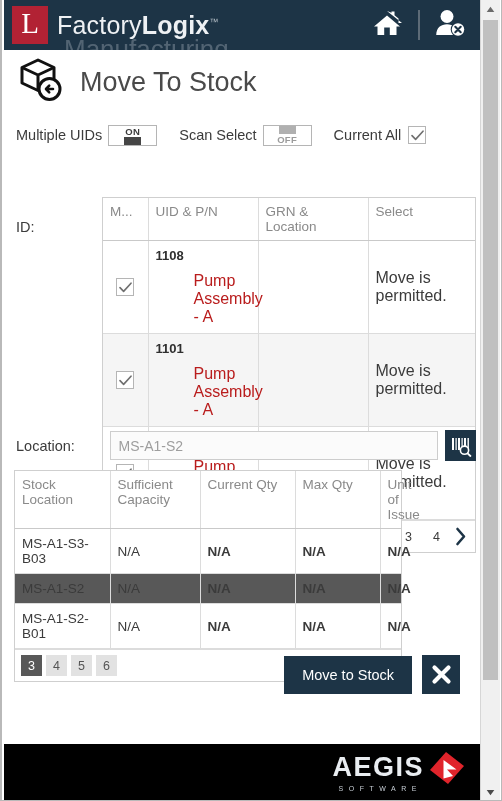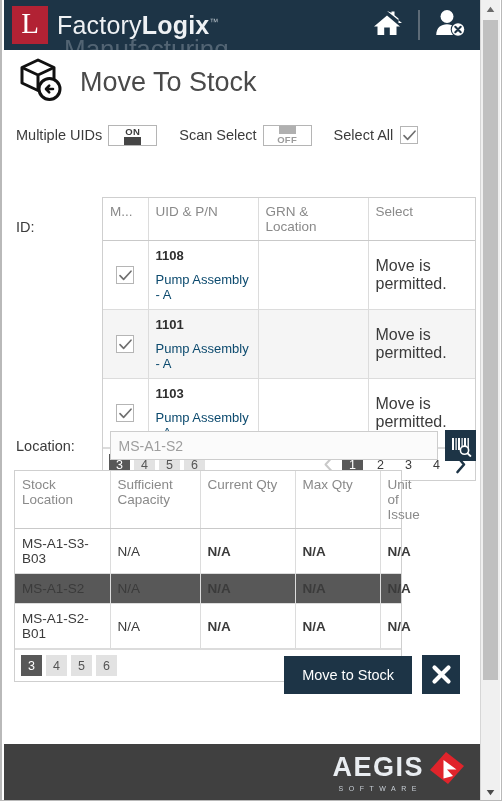--- a/index.html
+++ b/index.html
@@ -221,21 +221,21 @@
     border-bottom: 1px solid #dcdcdc;
     vertical-align: middle;
     color: #3b3b3b;
   }
   table.grid th:last-child, table.grid td:last-child { border-right: none; }
   .row-alt { background: #f5f5f5; }
   .row-sel { background: #585858; }
   .row-sel td { color: #ffffff; }
 
   .uid-main { font-weight: 700; font-size: 13px; color: #2f2f2f; }
-  .uid-sub { font-size: 13px; color: #0c4a6e; margin-top: 9px; }
+  .uid-sub { font-size: 16px; color: #b91c1c; margin-top: 9px; margin-left: 38px; }
   .status-cell { font-size: 16px; color: #3b3b3b; }
   .cell-na-light { color: #555; font-weight: 400; font-size: 13.5px; }
   .cell-na-bold { font-weight: 700; font-size: 13.5px; }
   .stockloc-cell { font-size: 13.5px; }
 
   
   .pager {
     display: flex;
     align-items: center;
     justify-content: space-between;
@@ -291,21 +291,21 @@
     width: 38px; height: 39px;
     display: flex; align-items: center; justify-content: center;
     cursor: pointer;
   }
 
   
   .footer {
     position: absolute;
     left: 0; bottom: 0;
     width: 478px; height: 57px;
-    background: #404040;
+    background: #000000;
   }
   .aegis {
     position: absolute;
     right: 16px; top: 10px;
     display: flex;
     align-items: flex-start;
   }
   .aegis-text { text-align: right; }
   .aegis-name {
     font-size: 27px;
@@ -397,21 +397,21 @@
         <span class="txt">ON</span>
         <span class="knob"></span>
       </span>
       <span style="display:inline-block;width:16px"></span>
       <span class="opt-label">Scan Select</span>
       <span class="toggle off">
         <span class="knob"></span>
         <span class="txt">OFF</span>
       </span>
       <span style="display:inline-block;width:16px"></span>
-      <span class="opt-label">Select All</span>
+      <span class="opt-label">Current All</span>
       <span class="chk-box">
         <svg width="13" height="11" viewBox="0 0 13 11" aria-hidden="true">
           <path d="M1 5.6 L4.6 9.4 L12 1.2" fill="none" stroke="#6f6f6f" stroke-width="1.6" stroke-linecap="round" stroke-linejoin="round"></path>
         </svg>
       </span>
     </div>
 
     <div class="field-row" style="left:12px; top:164px; width:460px;margin-top:48px;">
       <span class="field-label" style="width:86px;">ID:</span>
       <span class="text-input" style="width:374px;">

